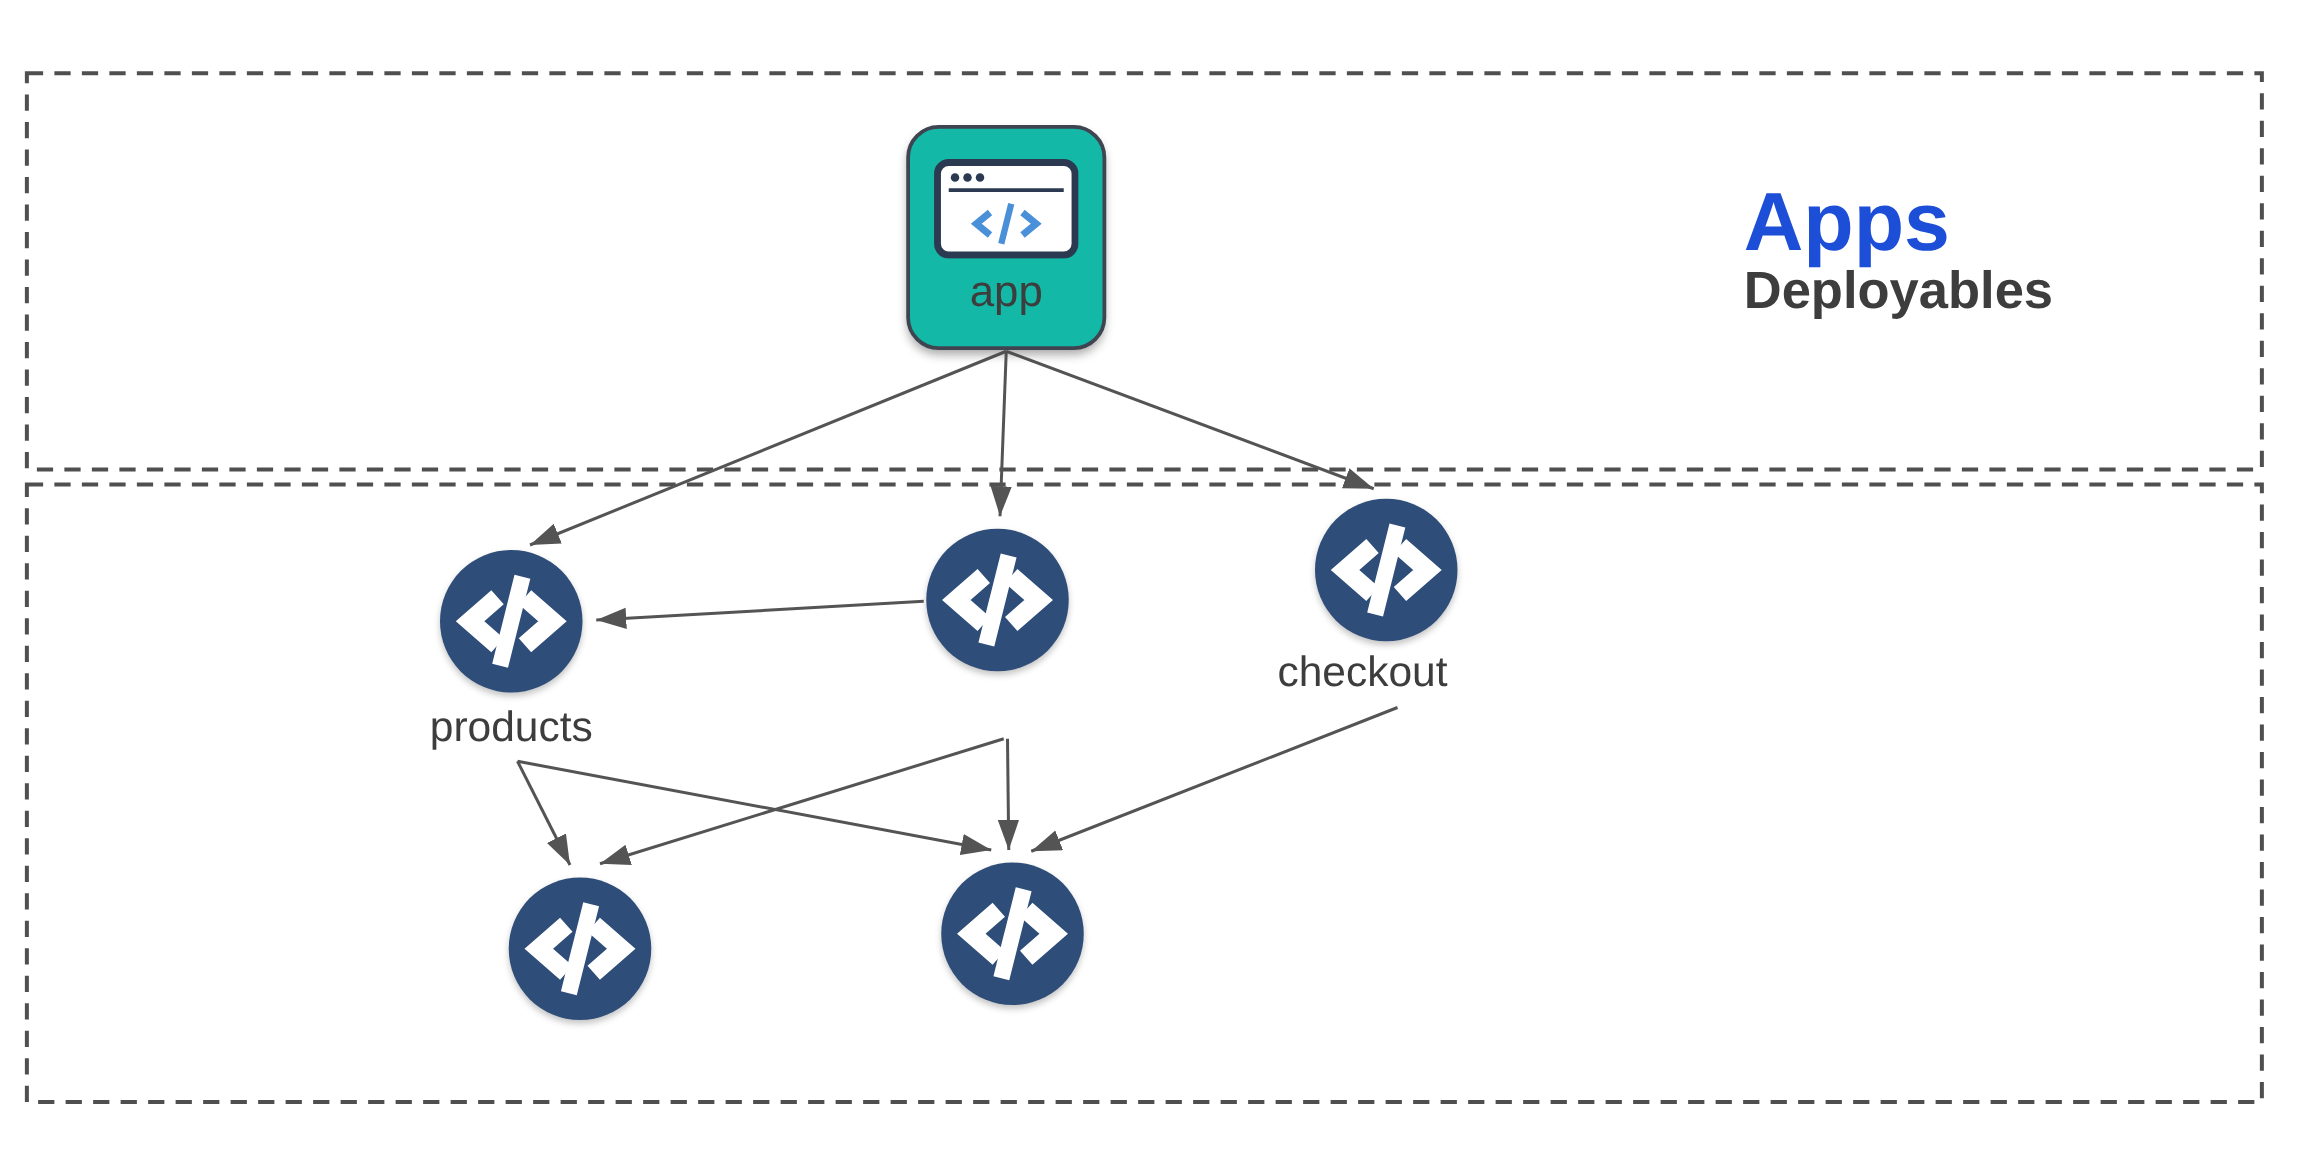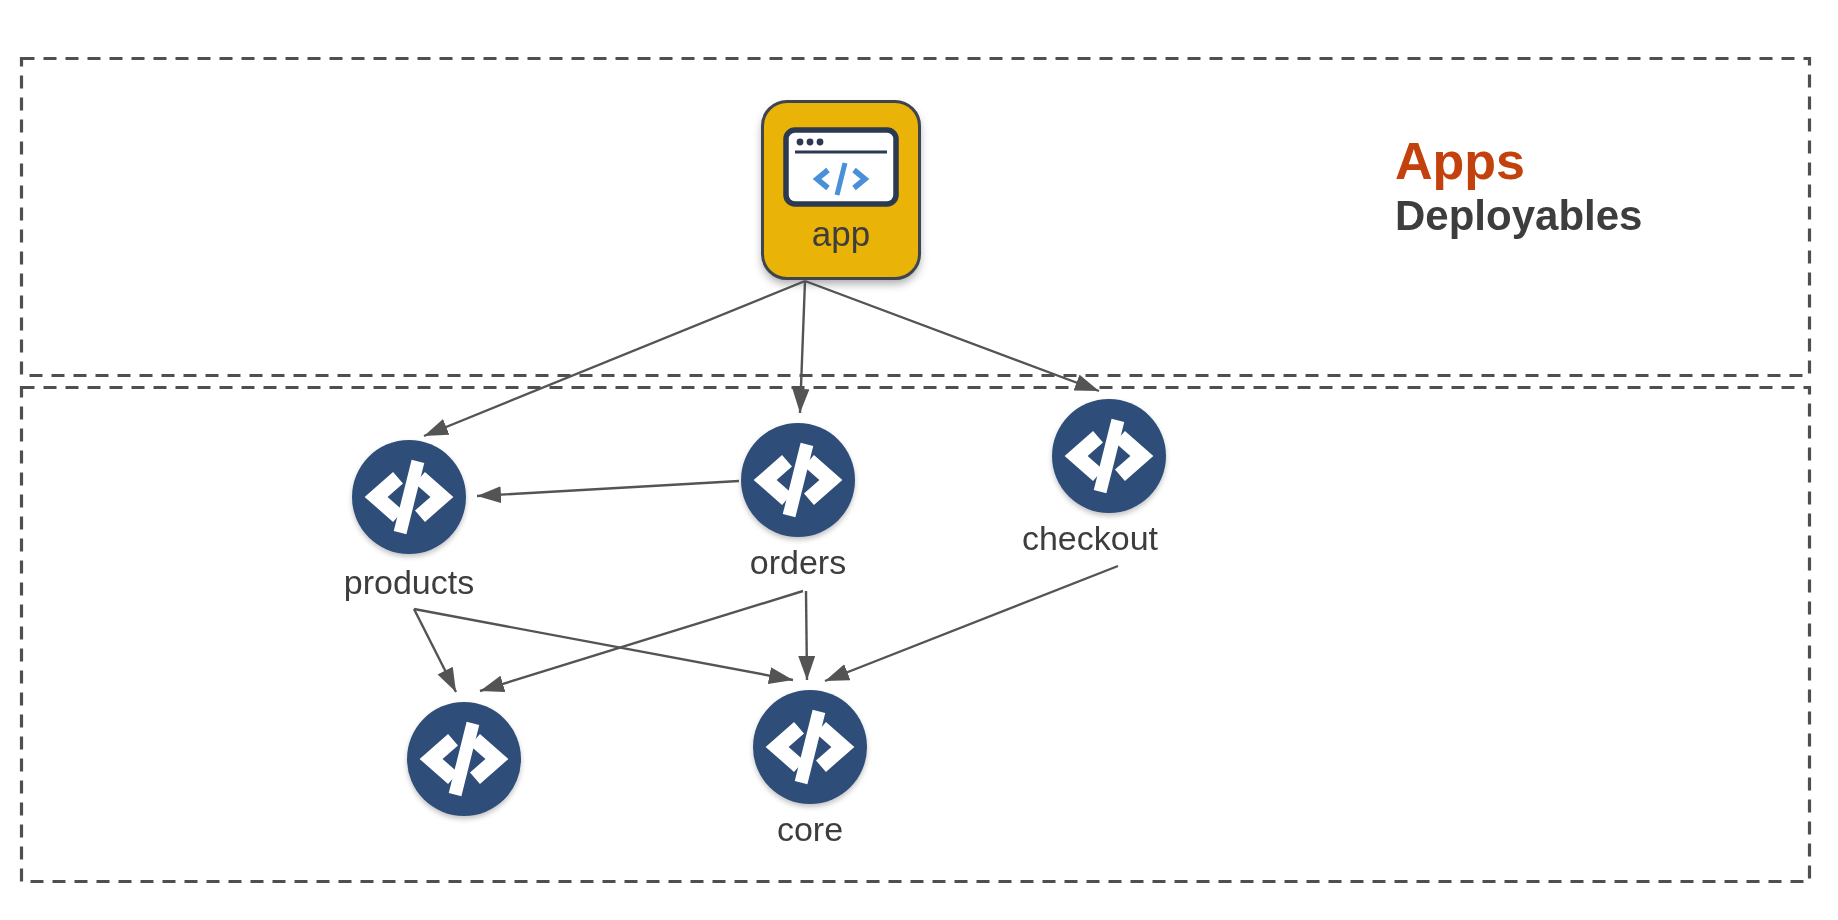--- a/index.html
+++ b/index.html
@@ -26,29 +26,28 @@
     stroke: var(--edge-color, #545454);
     stroke-width: 2.4;
   }
   .arrowhead { fill: var(--edge-color, #545454); }
 
   
   .app-card {
     position: absolute;
     left: 725px; top: 100px;
     width: 160px; height: 180px;
-    background: #eab308;
+    background: #14b8a6;
     border: 3px solid #3e4450;
     border-radius: 26px;
     box-shadow: 0 5px 8px -1px rgba(70,70,70,0.45);
     display: flex;
     flex-direction: column;
     align-items: center;
     box-sizing: border-box;
-    margin-left: 36px;
   }
   .app-card .browser-icon { margin-top: 24px; }
   .app-label {
     margin-top: 8px;
     font-size: 35px;
     line-height: 38px;
     color: var(--text-color, #3d3d3d);
   }
 
   
@@ -67,24 +66,25 @@
     width: 220px;
     text-align: center;
     font-size: 34px;
     line-height: 38px;
     color: var(--text-color, #3d3d3d);
   }
 
   
   .section-label { position: absolute; left: 1395px; }
   .section-title {
-    font-size: 52px;
+    font-size: 66px;
     font-weight: bold;
     line-height: 58px;
-    color: #c2410c;
+    color: #1d4ed8;
+    margin-top: 16px;
   }
   .section-subtitle-apps {
     font-size: 42px;
     line-height: 52px;
     color: #3d3d3d;
     font-weight: bold;
   }
   .section-subtitle-libs {
     font-size: 38px;
     line-height: 48px;
@@ -146,21 +146,20 @@
 
   <div class="lib-node" style="left:741px; top:423px;">
     <svg width="96" height="96" viewBox="0 0 70 70">
       <g stroke="#ffffff" stroke-width="11" fill="none" stroke-linejoin="miter">
         <path d="M27 21 L11 35 L27 49"></path>
         <path d="M43 21 L59 35 L43 49"></path>
       </g>
       <line x1="41.5" y1="9" x2="28.5" y2="61" stroke="#ffffff" stroke-width="9.5"></line>
     </svg>
   </div>
-  <div class="node-label" style="left:688px; top:543px;">orders</div>
 
   <div class="lib-node" style="left:1052px; top:399px;">
     <svg width="96" height="96" viewBox="0 0 70 70">
       <g stroke="#ffffff" stroke-width="11" fill="none" stroke-linejoin="miter">
         <path d="M27 21 L11 35 L27 49"></path>
         <path d="M43 21 L59 35 L43 49"></path>
       </g>
       <line x1="41.5" y1="9" x2="28.5" y2="61" stroke="#ffffff" stroke-width="9.5"></line>
     </svg>
   </div>
@@ -178,21 +177,20 @@
 
   <div class="lib-node" style="left:753px; top:690px;">
     <svg width="96" height="96" viewBox="0 0 70 70">
       <g stroke="#ffffff" stroke-width="11" fill="none" stroke-linejoin="miter">
         <path d="M27 21 L11 35 L27 49"></path>
         <path d="M43 21 L59 35 L43 49"></path>
       </g>
       <line x1="41.5" y1="9" x2="28.5" y2="61" stroke="#ffffff" stroke-width="9.5"></line>
     </svg>
   </div>
-  <div class="node-label" style="left:700px; top:810px;">core</div>
 
   <div class="section-label" style="top:132px;">
     <div class="section-title">Apps</div>
     <div class="section-subtitle-apps">Deployables</div>
   </div>
 
 
 </div>
 
 </body></html>

